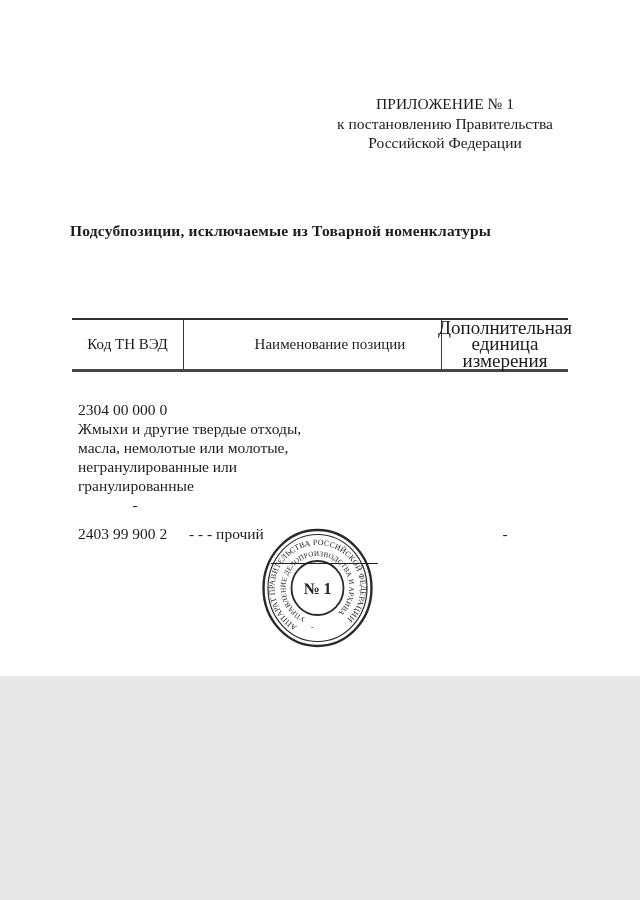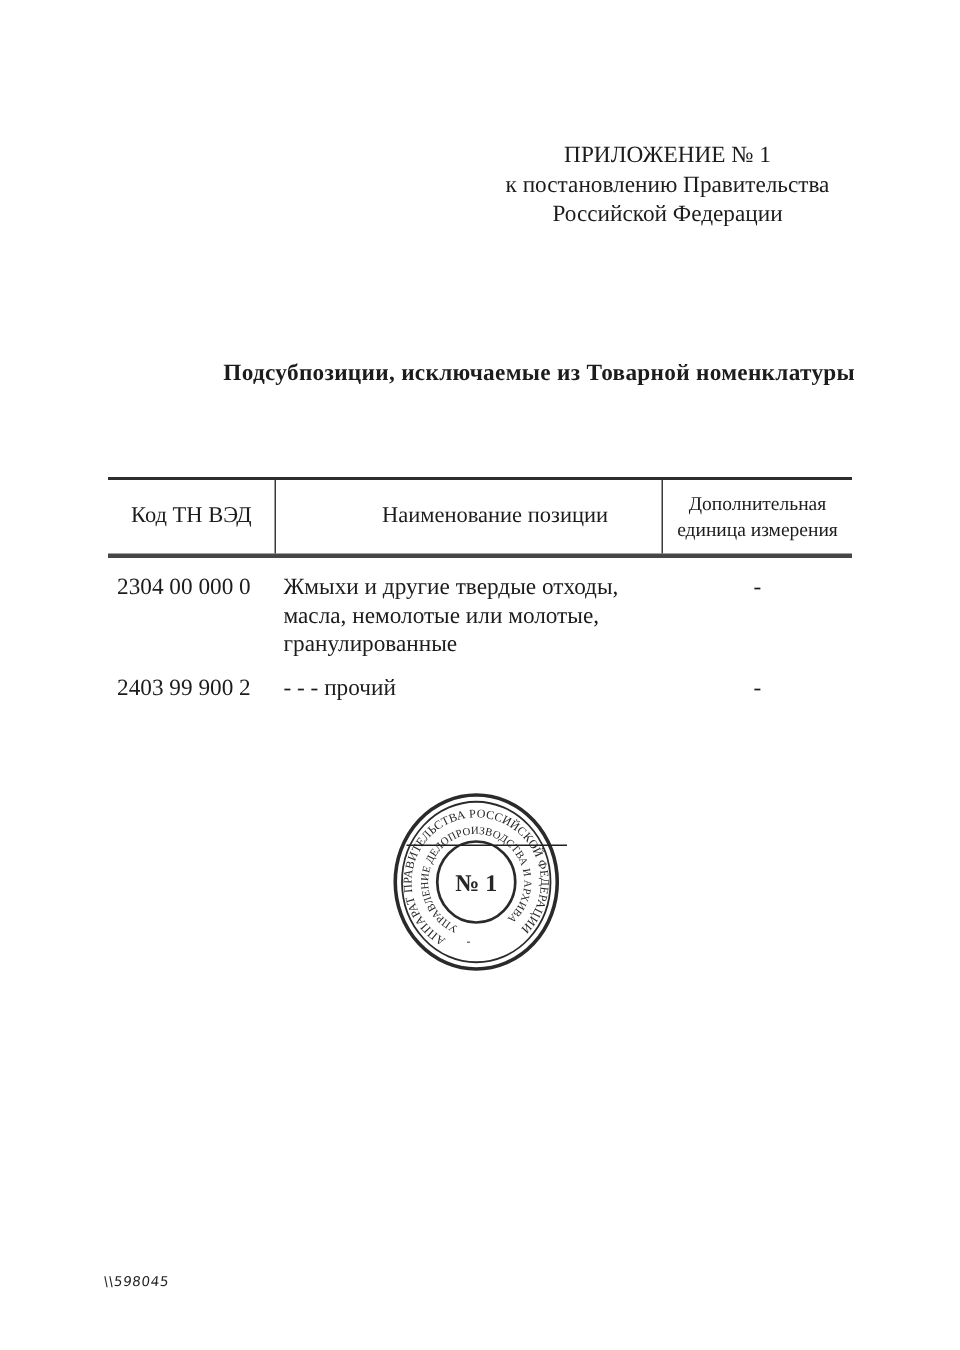--- a/index.html
+++ b/index.html
@@ -1,56 +1,56 @@
 <!DOCTYPE html>
 <html><head>
 <meta charset="utf-8">
 <style>
   html,body { margin:0; padding:0; background:#e8e8e8; }
   .page {
     position:relative;
-    width:640px; height:900px;
+    width:640px; height:676px;
     margin:0 auto;
     background:#ffffff;
     font-family:"Liberation Serif","DejaVu Serif",serif;
     color:#1c1c1c;
     overflow:hidden;
     box-sizing:border-box;
   }
   
   .header-block {
     position:absolute; top:94px; left:328px; width:234px;
     text-align:center; font-size:15.5px; line-height:19.5px;
     white-space:pre-wrap;
   }
   
   .title-block {
-    position:absolute; top:238px; left:70px; width:500px;
-    text-align:right; font-weight:bold; font-size:15.5px; line-height:21px;
+    position:absolute; top:220px; left:70px; width:500px;
+    text-align:left; font-weight:bold; font-size:15.5px; line-height:21px;
     letter-spacing:0.2px;
   }
   
   .tnved-table { position:absolute; left:72px; top:318px; width:496px; }
   .thead {
     display:flex; align-items:stretch;
     border-top:2px solid #2e2e2e;
     border-bottom:3px solid #464646;
     height:49px;
   }
   .th {
     display:flex; align-items:center; justify-content:center;
     text-align:center; font-size:15px; box-sizing:border-box;
   }
   .col1 { width:111px; }
   .col2 { width:259px;padding-left:35px; }
   .col3 { width:126px; }
   .th.col2 { border-left:1.3px solid #3a3a3a; border-right:1.3px solid #3a3a3a; }
-  .th.col3 { font-size:13px; line-height:16.5px; padding:1px 2px; }
+  .th.col3 { font-size:19px; line-height:16.5px; padding:1px 2px; }
   .trow { display:flex; align-items:flex-start; }
-  .trow-1 { margin-top:10px; }
+  .trow-1 { margin-top:28px;flex-direction:column; }
   .trow-2 { margin-top:10px; }
   .td { box-sizing:border-box; font-size:15.5px; line-height:19px; }
   .td.code  { width:111px; padding-left:6px; white-space:nowrap; }
   .td.name  { width:259px; padding-left:6px; }
   .td.unit  { width:126px; text-align:center; }
   
   .stamp { position:absolute; left:261px; top:527px; width:113px; height:123px; z-index:2; }
   .stamp text { font-family:"Liberation Serif","DejaVu Serif",serif; fill:#262626; }
   
   .strike-line {
@@ -81,20 +81,21 @@
       <div class="th col1">Код ТН ВЭД</div>
       <div class="th col2">Наименование позиции</div>
       <div class="th col3">Дополнительная единица измерения</div>
     </div>
 
     <div class="trow trow-1">
       <div class="td code">2304 00 000 0</div>
       <div class="td name">
           <div>Жмыхи и другие твердые отходы,</div>
           <div>масла, немолотые или молотые,</div>
+          <div>негранулированные или</div>
           <div>гранулированные</div>
         </div>
       <div class="td unit">-</div>
     </div>
 
     <div class="trow trow-2">
       <div class="td code">2403 99 900 2</div>
       <div class="td name">
           <div>- - - прочий</div>
         </div>

